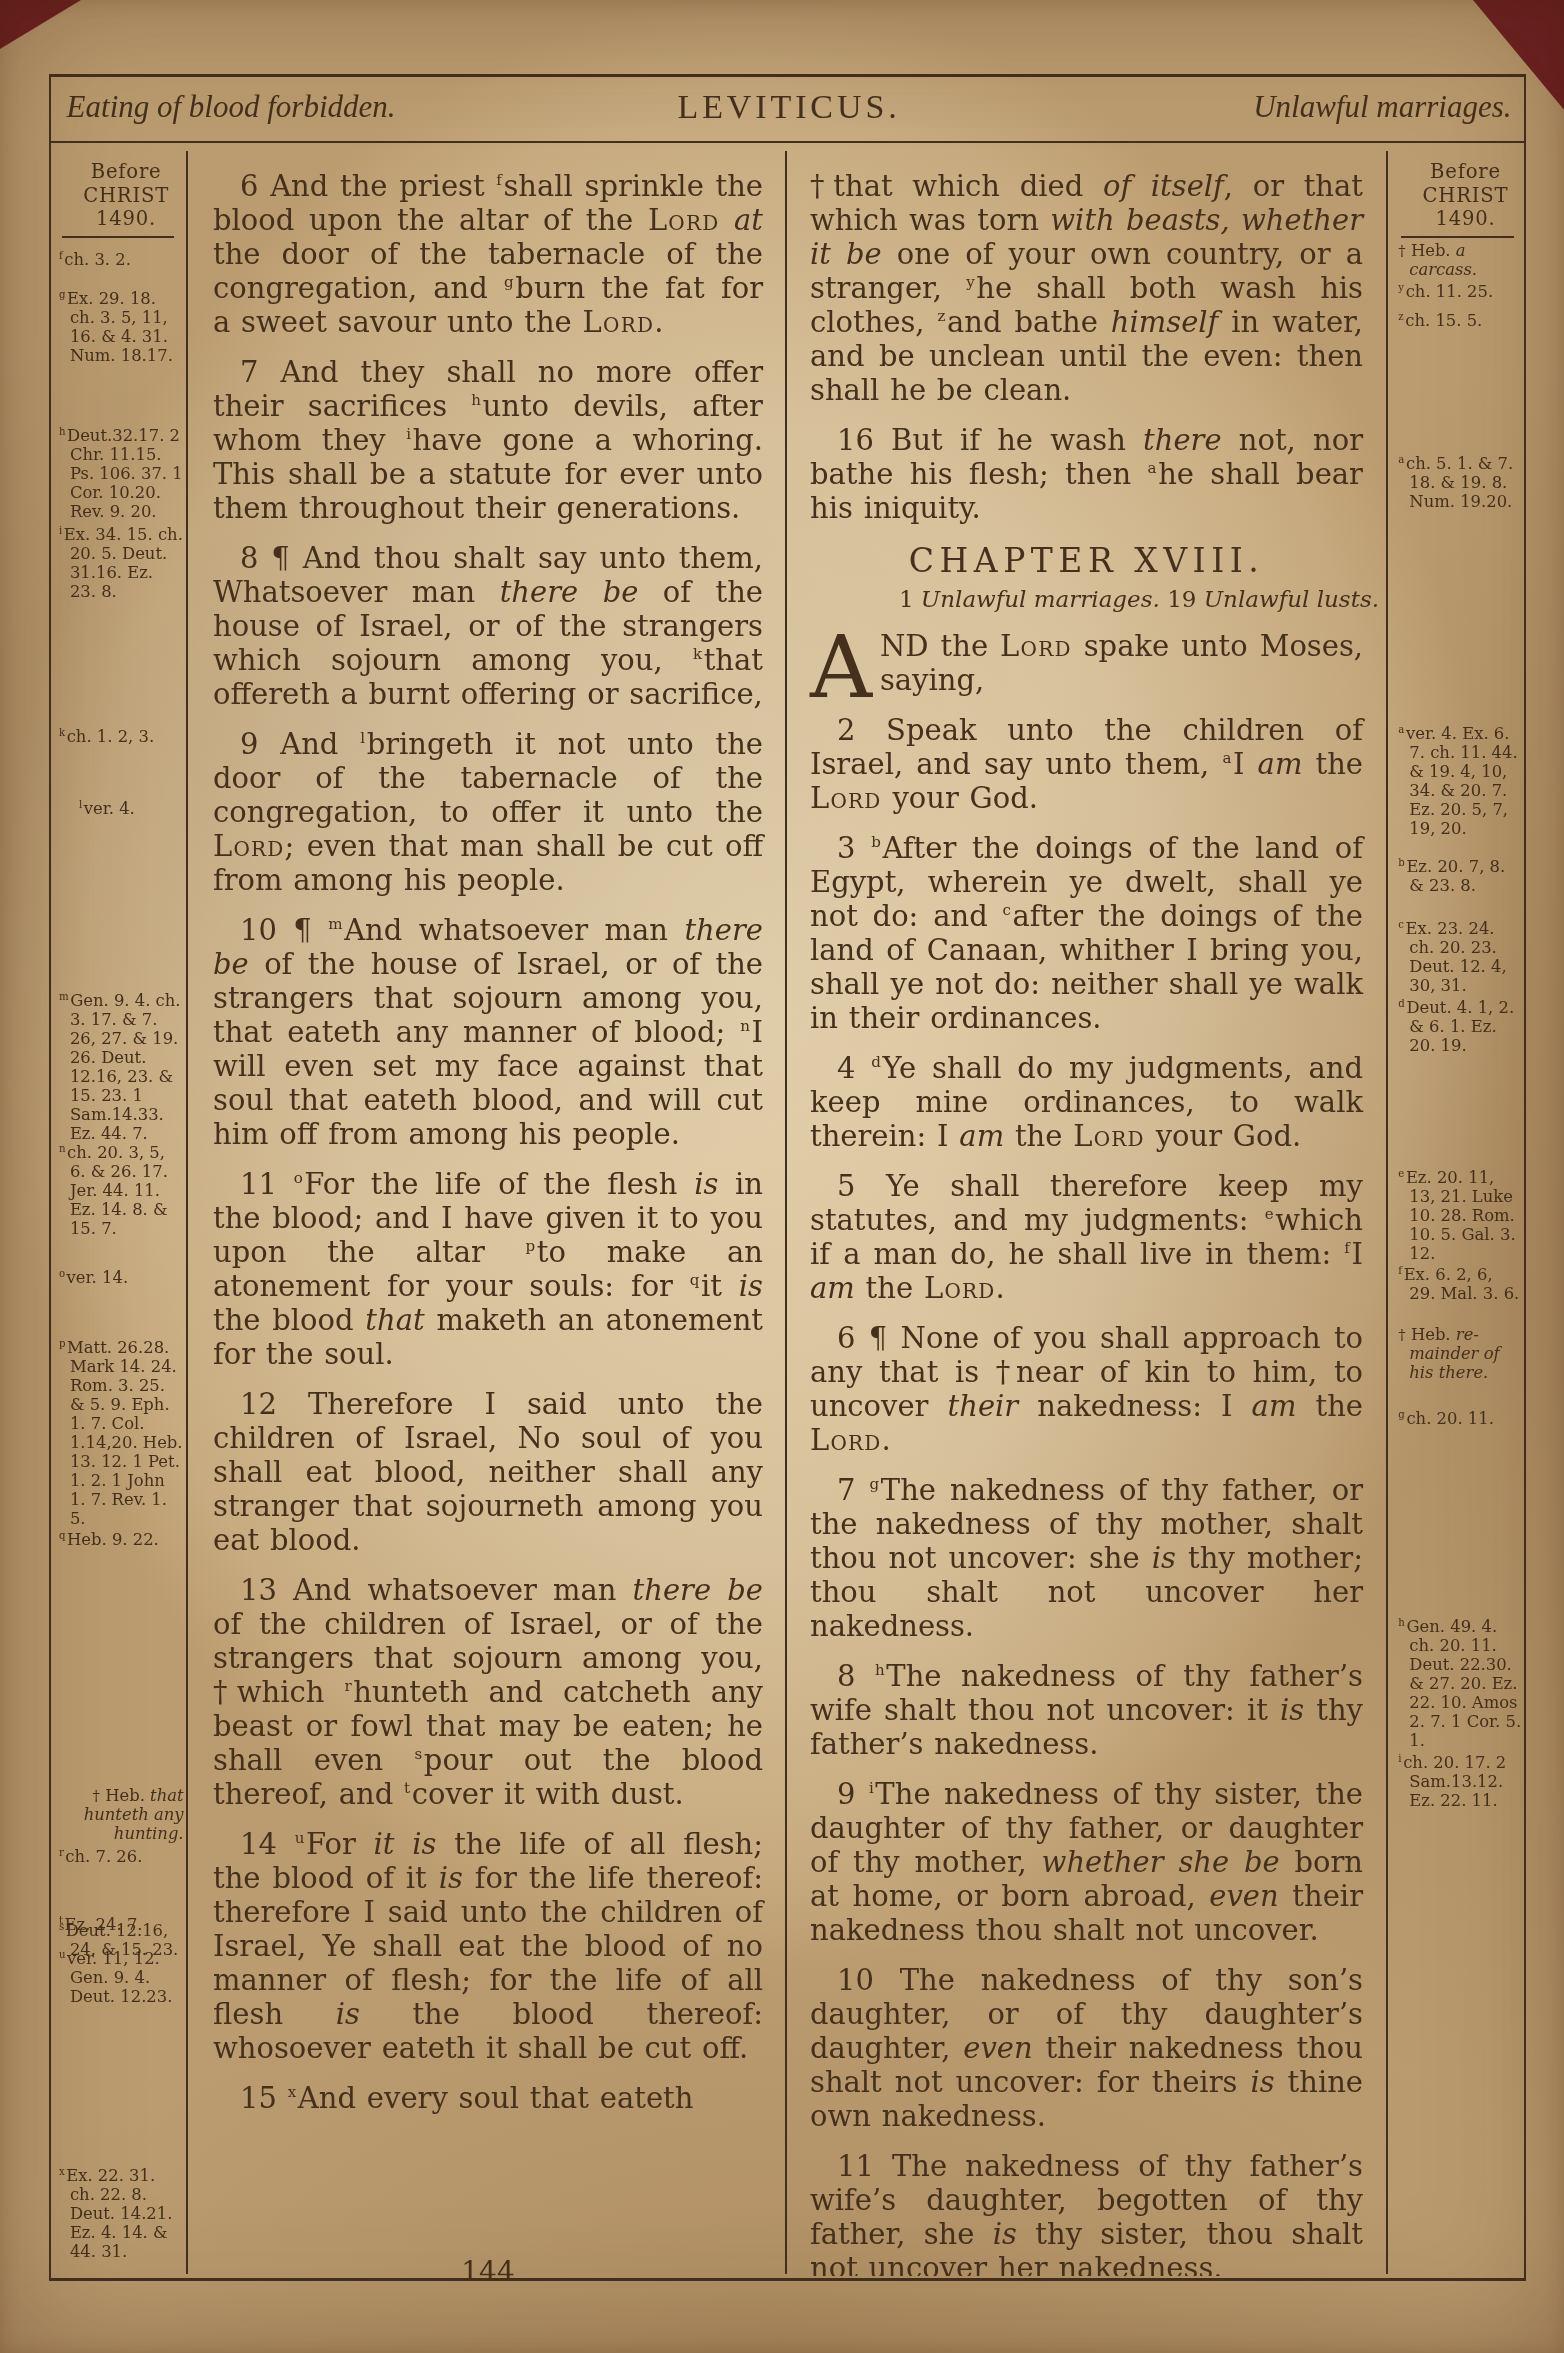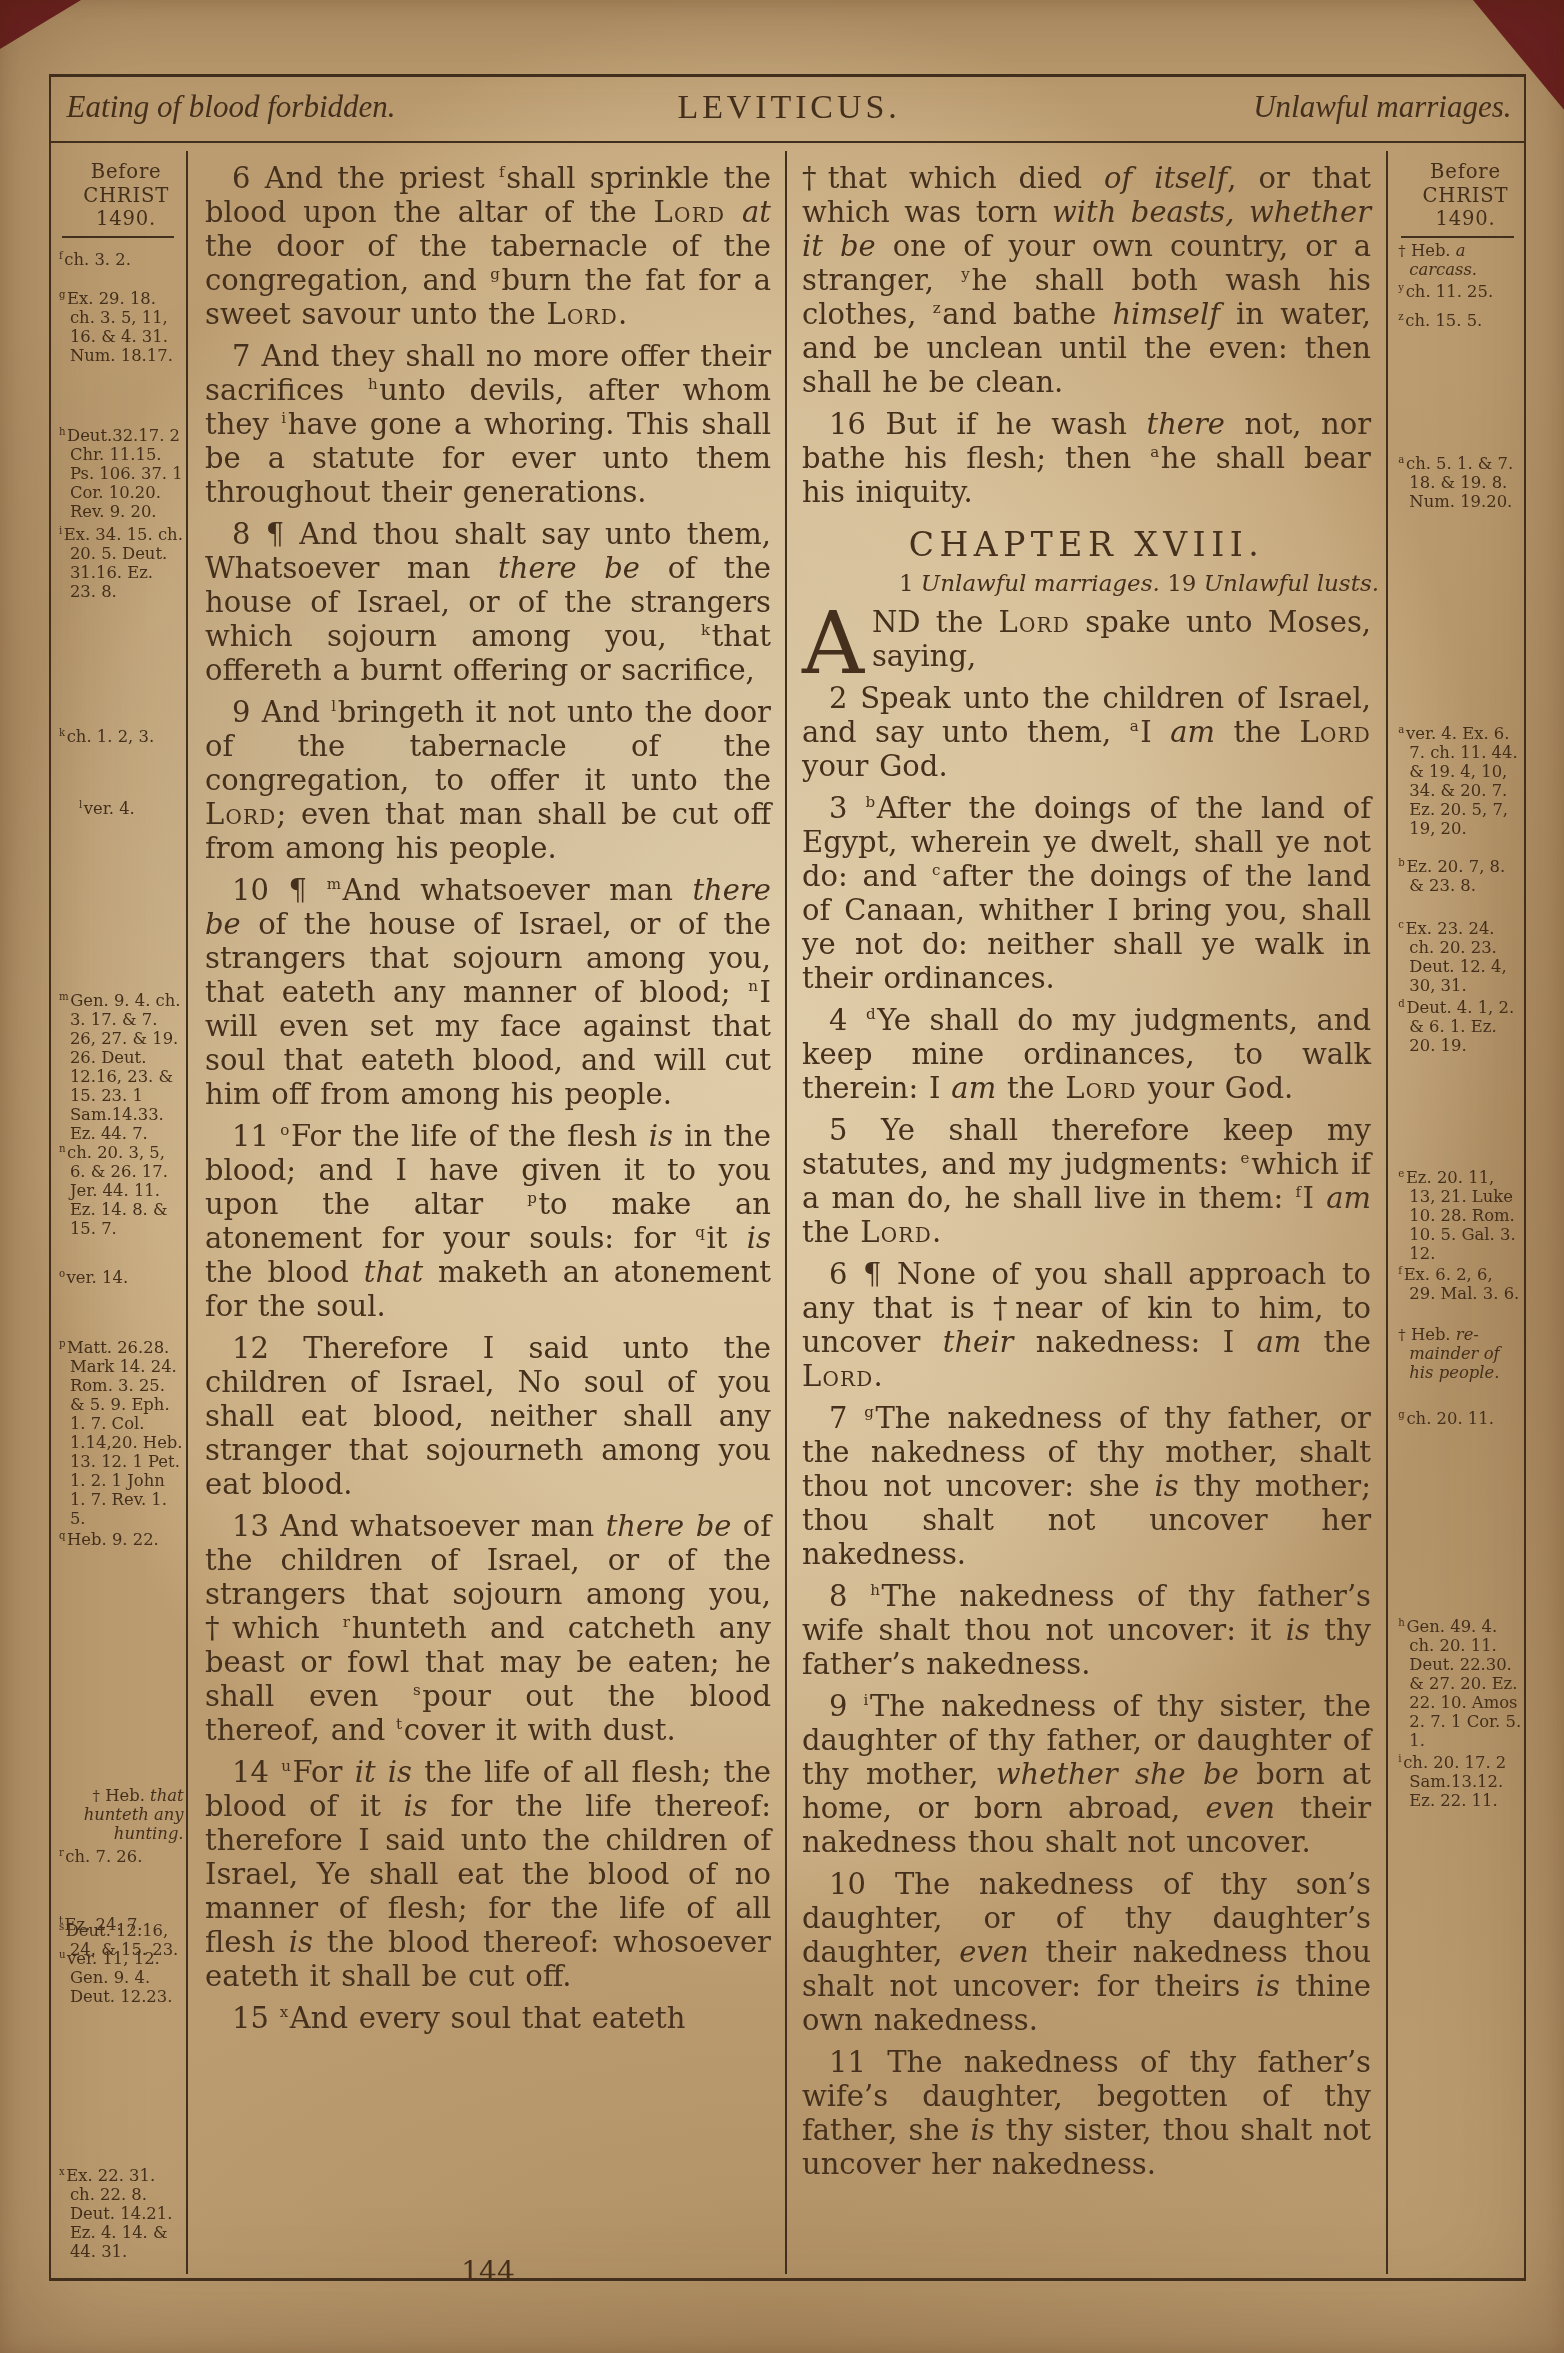--- a/index.html
+++ b/index.html
@@ -36,21 +36,21 @@
   #right-margin{left:1341px;width:131px;}
   .bc-block{position:absolute;top:9.4px;left:16px;right:0;text-align:center;font-size:19.6px;line-height:23.5px;letter-spacing:0.8px;}
   .bc-rule{position:absolute;top:85px;left:9.4px;right:9.4px;height:1.6px;background:#42301f;}
   .note{position:absolute;left:6.3px;right:0;padding-left:11px;text-indent:-11px;}
   .note-label{font-size:0.62em;vertical-align:super;line-height:0;margin-right:1.6px;}
   .dag{font-size:0.9em;}
 
   .text-col{position:absolute;top:1.6px;height:100%;overflow:hidden;}
   #left-col{left:146px;width:582px;}
   #right-col{left:743px;width:585px;}
-  .verse{margin:8px;font-size:29px;line-height:34px;text-align:justify;text-indent:27px;word-spacing:1.6px;}
+  .verse{margin:16px;font-size:29px;line-height:34px;text-align:justify;text-indent:27px;word-spacing:1.6px;}
   .verse.noindent{text-indent:0;}
   .ref{font-size:0.52em;line-height:0;vertical-align:super;margin-right:1.6px;font-style:normal;}
   .sc{font-variant:small-caps;letter-spacing:1.2px;}
   .chapter-heading{margin:17px 0 6.3px;text-align:center;font-size:33px;font-weight:normal;letter-spacing:5.5px;line-height:38px;}
   .chapter-summary{margin:0 0 1px;text-align:right;font-size:23px;line-height:27px;text-indent:0;}
   .dropcap-para{text-indent:0;}
   .dropcap{float:left;font-size:86px;line-height:66px;margin:4.7px 7.8px 0 0;}
 
   .page-number{position:absolute;top:2178px;left:146px;width:582px;text-align:center;font-size:28px;}
 </style>
@@ -129,21 +129,21 @@
           <div class="note" style="top: 90px;"><span class="dag">†</span> Heb. <i>a carcass.</i></div>
           <div class="note" style="top: 131px;"><sup class="note-label">y</sup>ch. 11. 25.</div>
           <div class="note" style="top: 160px;"><sup class="note-label">z</sup>ch. 15. 5.</div>
           <div class="note" style="top: 303px;"><sup class="note-label">a</sup>ch. 5. 1. &amp; 7. 18. &amp; 19. 8. Num. 19.20.</div>
           <div class="note" style="top: 573px;"><sup class="note-label">a</sup>ver. 4. Ex. 6. 7. ch. 11. 44. &amp; 19. 4, 10, 34. &amp; 20. 7. Ez. 20. 5, 7, 19, 20.</div>
           <div class="note" style="top: 706px;"><sup class="note-label">b</sup>Ez. 20. 7, 8. &amp; 23. 8.</div>
           <div class="note" style="top: 768px;"><sup class="note-label">c</sup>Ex. 23. 24. ch. 20. 23. Deut. 12. 4, 30, 31.</div>
           <div class="note" style="top: 847px;"><sup class="note-label">d</sup>Deut. 4. 1, 2. &amp; 6. 1. Ez. 20. 19.</div>
           <div class="note" style="top: 1017px;"><sup class="note-label">e</sup>Ez. 20. 11, 13, 21. Luke 10. 28. Rom. 10. 5. Gal. 3. 12.</div>
           <div class="note" style="top: 1114px;"><sup class="note-label">f</sup>Ex. 6. 2, 6, 29. Mal. 3. 6.</div>
-          <div class="note" style="top: 1174px;"><span class="dag">†</span> Heb. <i>re-mainder of his people.</i></div>
+          <div class="note" style="top: 1174px;"><span class="dag">†</span> Heb. <i>re-mainder of his there.</i></div>
           <div class="note" style="top: 1258px;"><sup class="note-label">g</sup>ch. 20. 11.</div>
           <div class="note" style="top: 1466px;"><sup class="note-label">h</sup>Gen. 49. 4. ch. 20. 11. Deut. 22.30. &amp; 27. 20. Ez. 22. 10. Amos 2. 7. 1 Cor. 5. 1.</div>
           <div class="note" style="top: 1602px;"><sup class="note-label">i</sup>ch. 20. 17. 2 Sam.13.12. Ez. 22. 11.</div>
         </div>
     </div>
 
     <div class="page-number">144</div>
   </div>
 </div>
 

